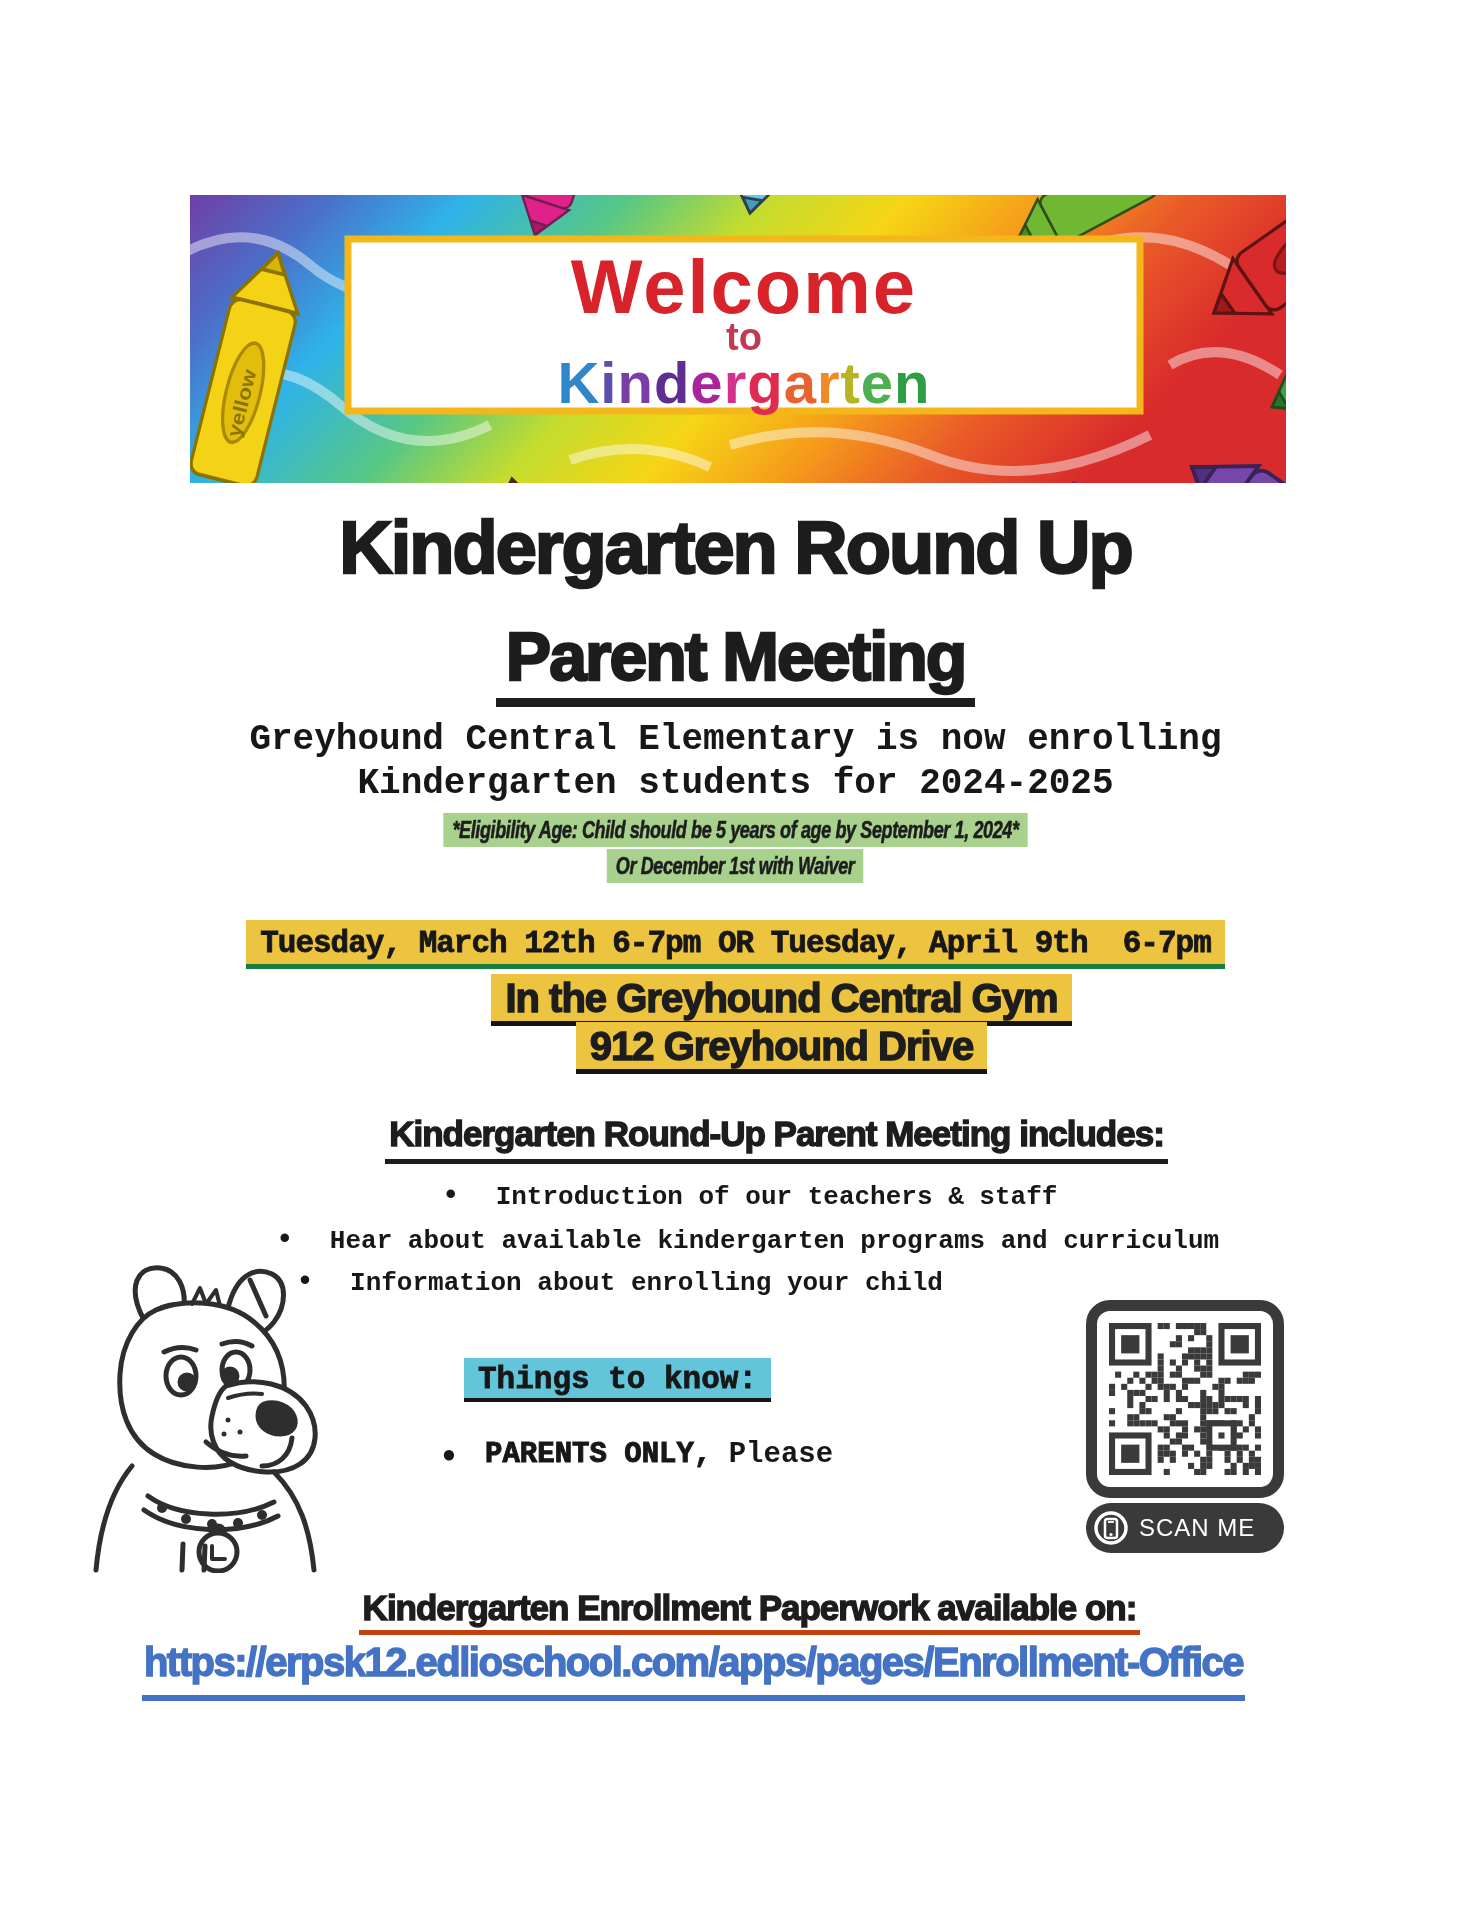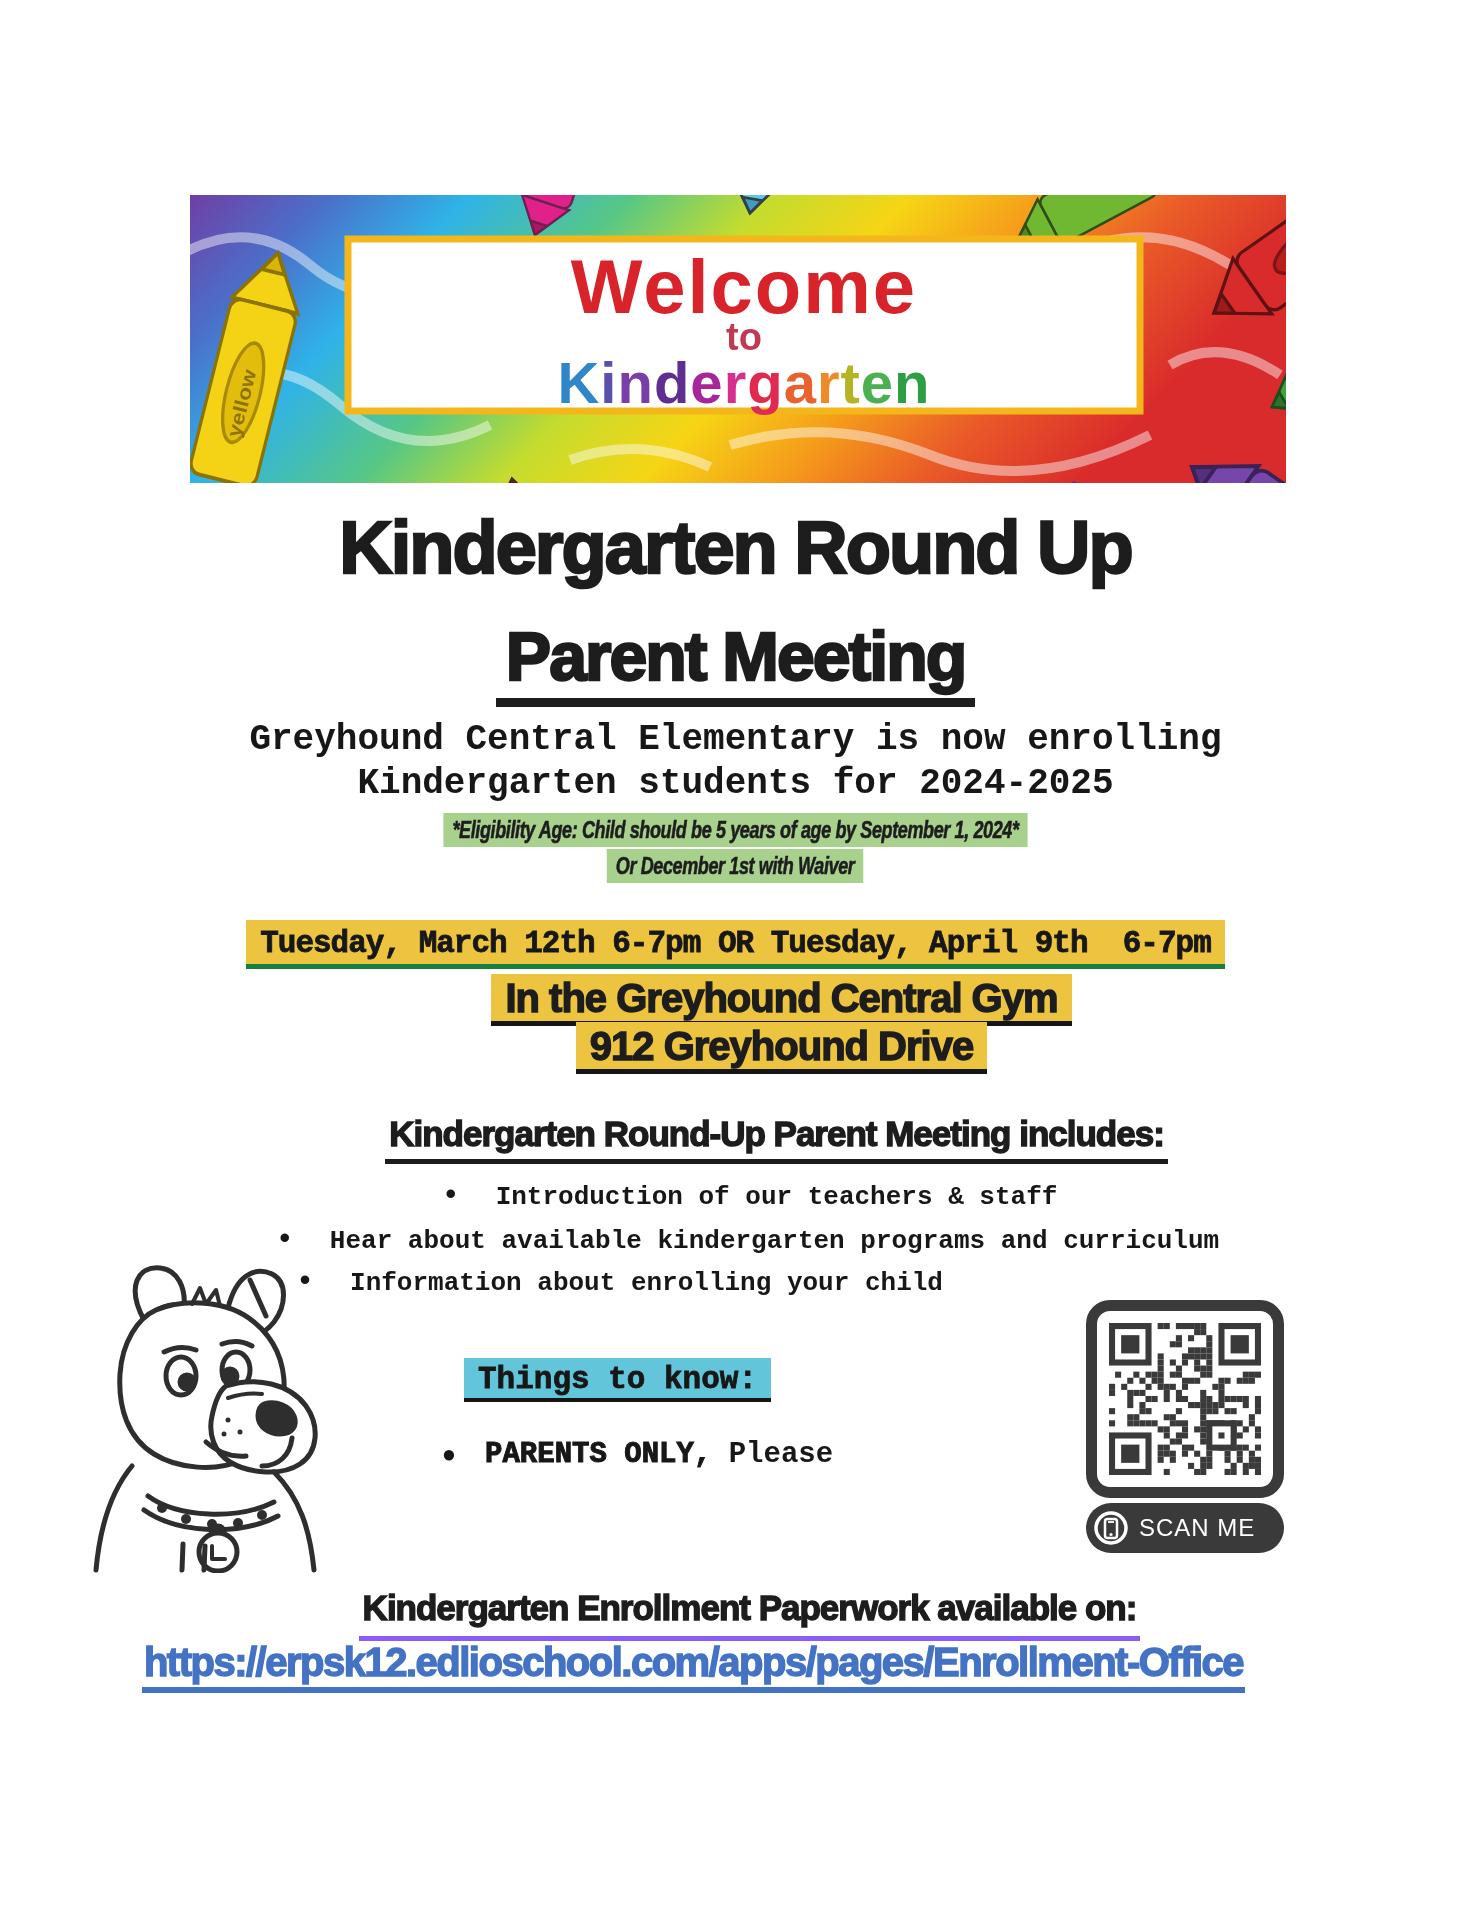--- a/index.html
+++ b/index.html
@@ -28,24 +28,24 @@
             padding:0 4px 5px;position:relative;left:41px;}
   .bullet{font-size:26px;line-height:32px;}
   .bullet span{position:relative;}
   .bullet span::before{content:"\2022\00a0\00a0";font-size:30px;}
   .things span{display:inline-block;font-size:31px;padding:4px 14px 1px;position:relative;left:-118px;
                border-bottom:4px solid #151515;-webkit-text-stroke:0.8px #171717;}
   .parents{font-size:29px;}
   .parents .pin{position:relative;left:-98px;}
   .parents .pin::before{content:"\25cf\00a0\00a0";font-size:24px;}
   .parents b{-webkit-text-stroke:1px #171717;}
-  .foot span{display:inline-block;font-size:35px;border-bottom:5px solid #8b5cf6;
-             padding:0 4px 8px;position:relative;left:14px;}
+  .foot span{display:inline-block;font-size:35px;border-bottom:5px solid #c2410c;
+             padding:0 4px 2px;position:relative;left:14px;}
   .url a{display:inline-block;font-size:40px;font-weight:bold;text-decoration:none;
-         border-bottom:6px solid #4472c4;padding:0 2px 2px;position:relative;left:-42px;}
+         border-bottom:6px solid #4472c4;padding:0 2px 10px;position:relative;left:-42px;}
   .qr-frame{left:1086px;top:1300px;width:198px;height:198px;box-sizing:border-box;
             border:11px solid #3a3a3a;border-radius:24px;background:#fff;
             display:flex;align-items:center;justify-content:center;}
   .scan-pill{left:1086px;top:1503px;width:198px;height:50px;border-radius:25px;background:#3a3a3a;
              display:flex;align-items:center;gap:10px;padding-left:7px;box-sizing:border-box;}
   .scan-label{color:#ffffff;font-size:24px;letter-spacing:1px;font-family:"Liberation Sans",sans-serif;}
   .banner{left:190px;top:195px;width:1096px;height:288px;}
 </style>
 </head>
 <body>

